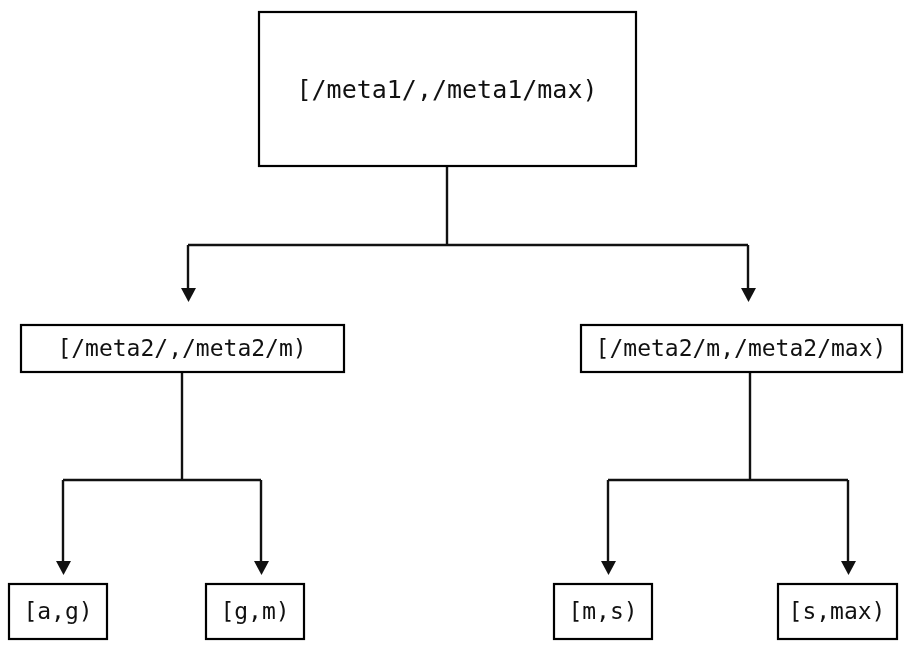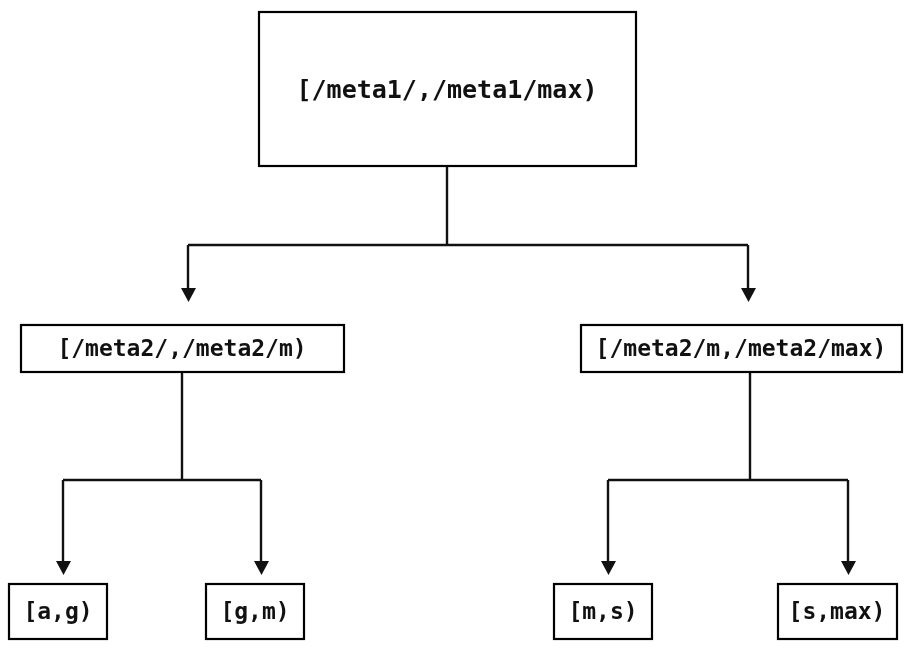--- a/index.html
+++ b/index.html
@@ -9,21 +9,20 @@
   }
   body {
     font-family: "DejaVu Sans Mono", "Liberation Mono", monospace;
   }
   #diagram-root {
     position: relative;
     width: 904px;
     height: 652px;
     background: #ffffff;
     overflow: hidden;
-    font-weight: bold;
   }
   svg.tree-canvas {
     position: absolute;
     top: 0;
     left: 0;
     width: 912px;
     height: 652px;
     display: block;
   }
   .node-box {

